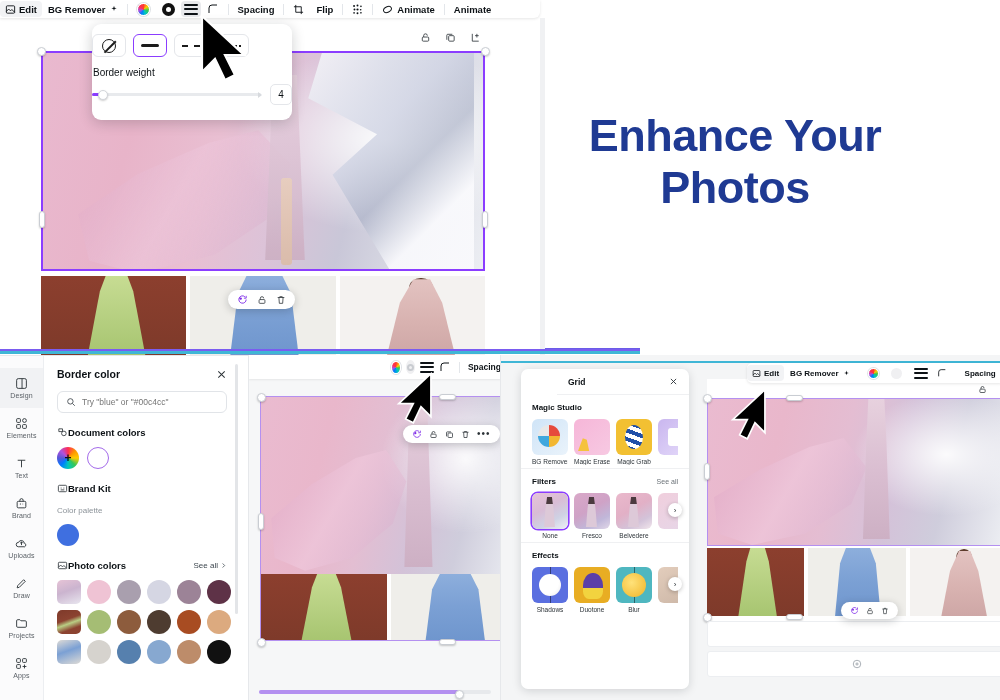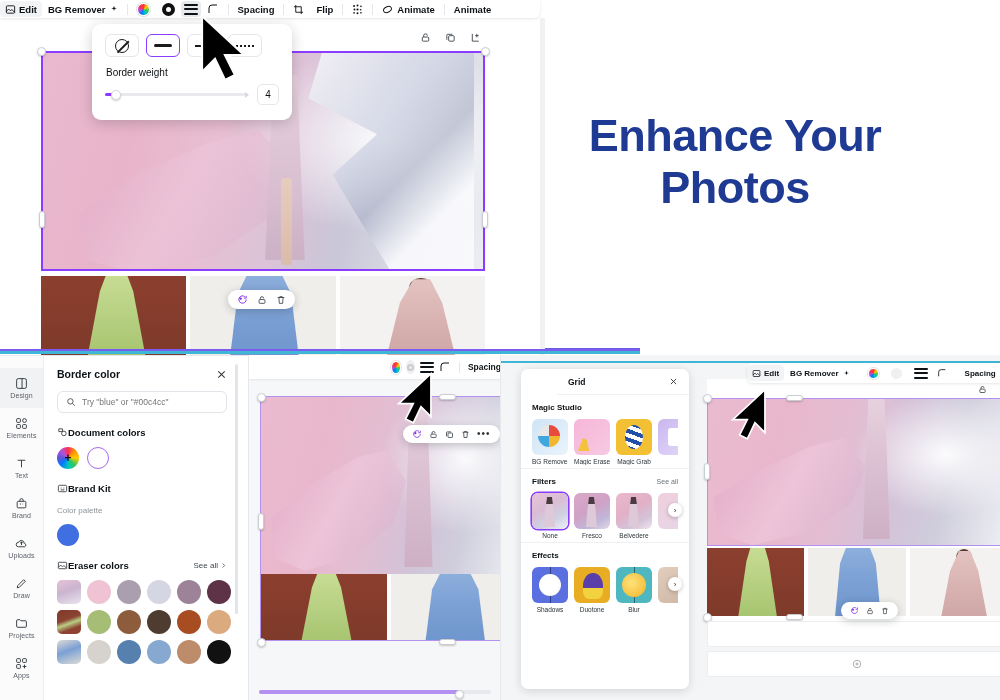--- a/index.html
+++ b/index.html
@@ -33,21 +33,21 @@
   .ring-dot::after{content:"";position:absolute;left:4px;top:4px;width:5px;height:5px;border-radius:50%;background:#fff;}
   .bar-ico { width:14px;height:11px; display:flex;flex-direction:column;justify-content:space-between; }
   .bar-ico i { display:block;height:2px;background:#0d1216;border-radius:1px; }
   .bar-ico i:nth-child(1){width:14px}.bar-ico i:nth-child(2){width:14px}.bar-ico i:nth-child(3){width:14px}
   .tb-active { background:#e9eaed; border-radius:4px; padding:2px 3px; }
 
   
   .border-popup {
     position:absolute; left:92px; top:24px; width:200px; height:96px;
     background:#fff; border-radius:9px; box-shadow:0 3px 14px rgba(14,19,24,.20); z-index:40;
-    padding:10px 13px;
+    padding:10px 0;
   }
   .bp-row { display:flex; gap:7px; }
   .bp-btn { width:34px;height:23px;border:1px solid #e4e6ea;border-radius:6px;display:flex;align-items:center;justify-content:center;background:#fff; }
   .bp-btn.sel { border:1.6px solid #8b3dff; }
   .bp-line { width:18px;height:2.2px;background:#1b1b1b;border-radius:2px; }
   .bp-dash { width:18px;height:0; border-top:2.4px dashed #1b1b1b; }
   .bp-dot  { width:18px;height:0; border-top:2.4px dotted #1b1b1b; }
   .bp-none { width:14px;height:14px;border:1.6px solid #1b1b1b;border-radius:50%;position:relative; }
   .bp-none::after{content:"";position:absolute;left:-1px;top:6px;width:16px;height:1.6px;background:#1b1b1b;transform:rotate(-45deg);}
   .bp-label { font-size:10px;color:#0d1216;margin:10px 0 6px 1px; }
@@ -557,21 +557,21 @@
       <div class="sw" style="background:#3f6fe0"></div>
     </div>
 
     <div class="sec-head">
       <span>
         <svg width="11" height="11" viewBox="0 0 24 24" fill="none" stroke="#2c3338" stroke-width="1.8">
             <rect x="3" y="5" width="18" height="14" rx="2"></rect>
             <path d="M3 16l5-5 4 4 3-3 6 6"></path>
           </svg>
       </span>
-      <span class="t">Eraser colors</span>
+      <span class="t">Photo colors</span>
       <span class="seeall">
         <span>See all</span>
         <svg width="7" height="7" viewBox="0 0 24 24" fill="none" stroke="#3d474f" stroke-width="2.6">
             <path d="M9 5l7 7-7 7"></path>
           </svg>
       </span>
     </div>
 
     <div class="photo-grid">
       <div class="pc img a"></div>

